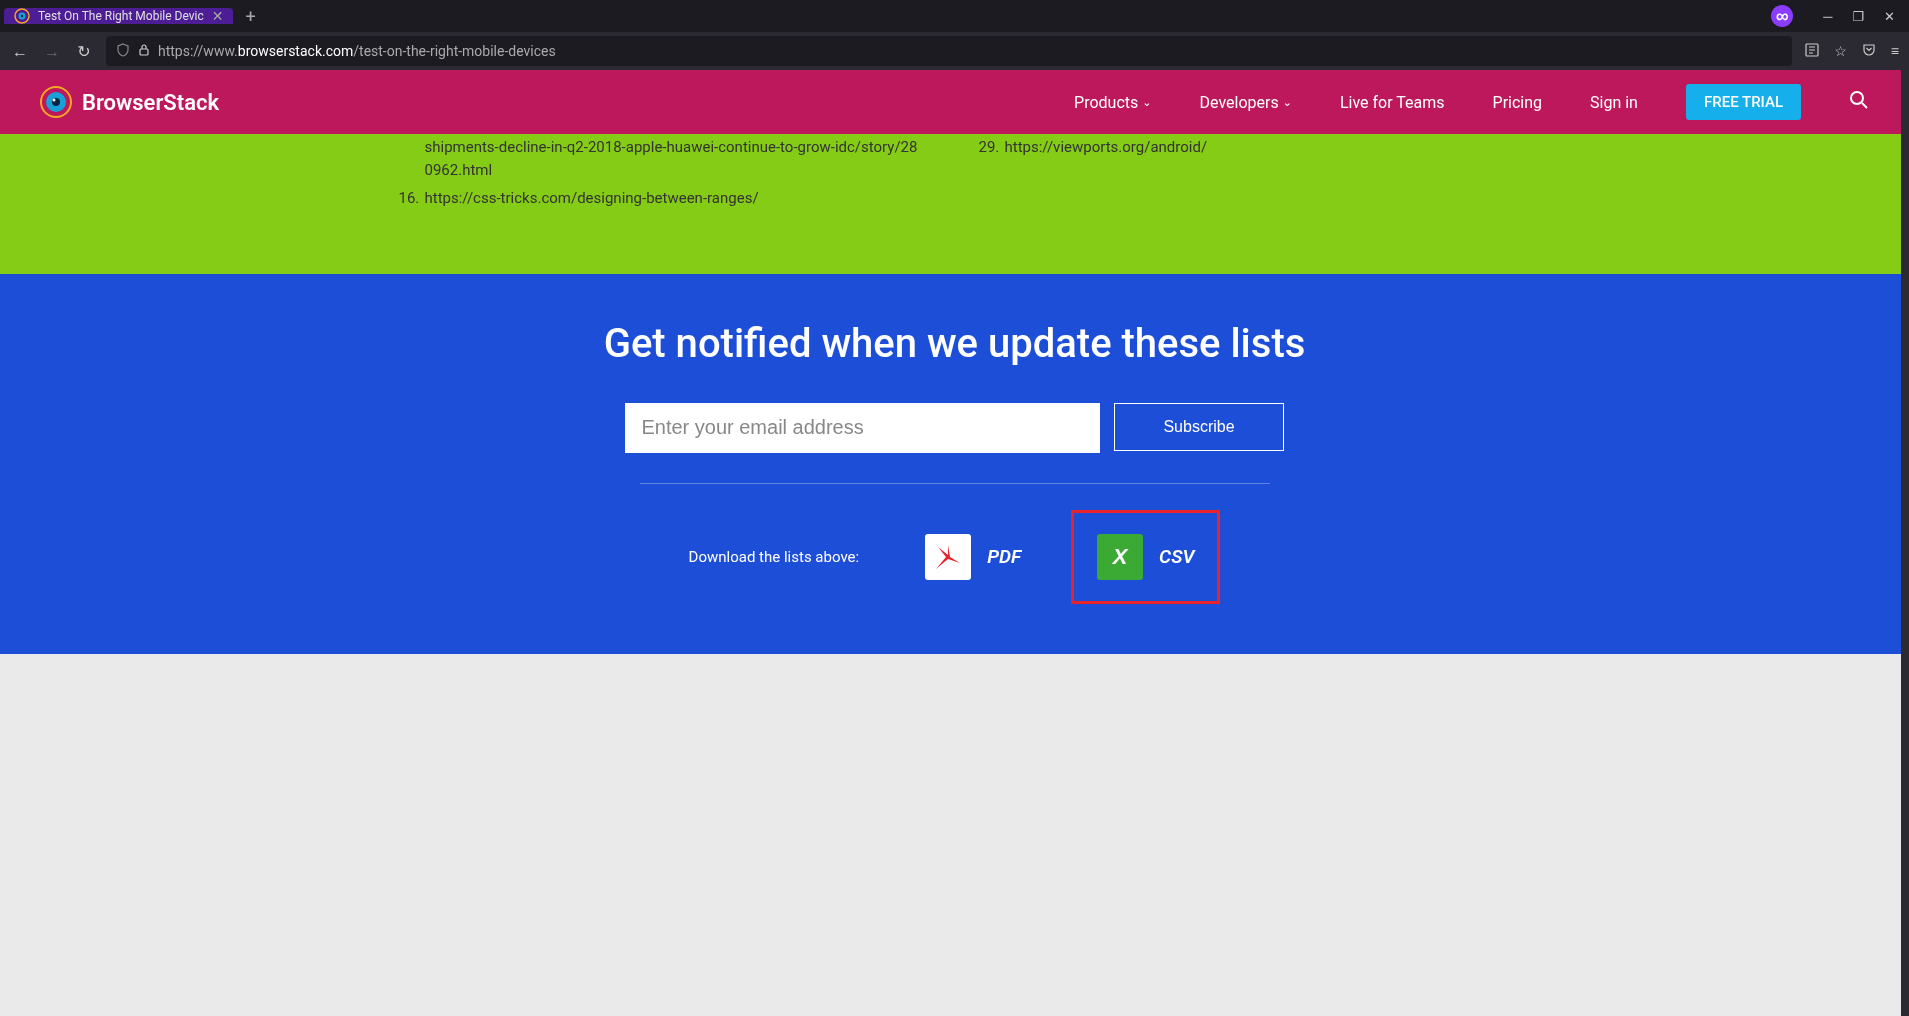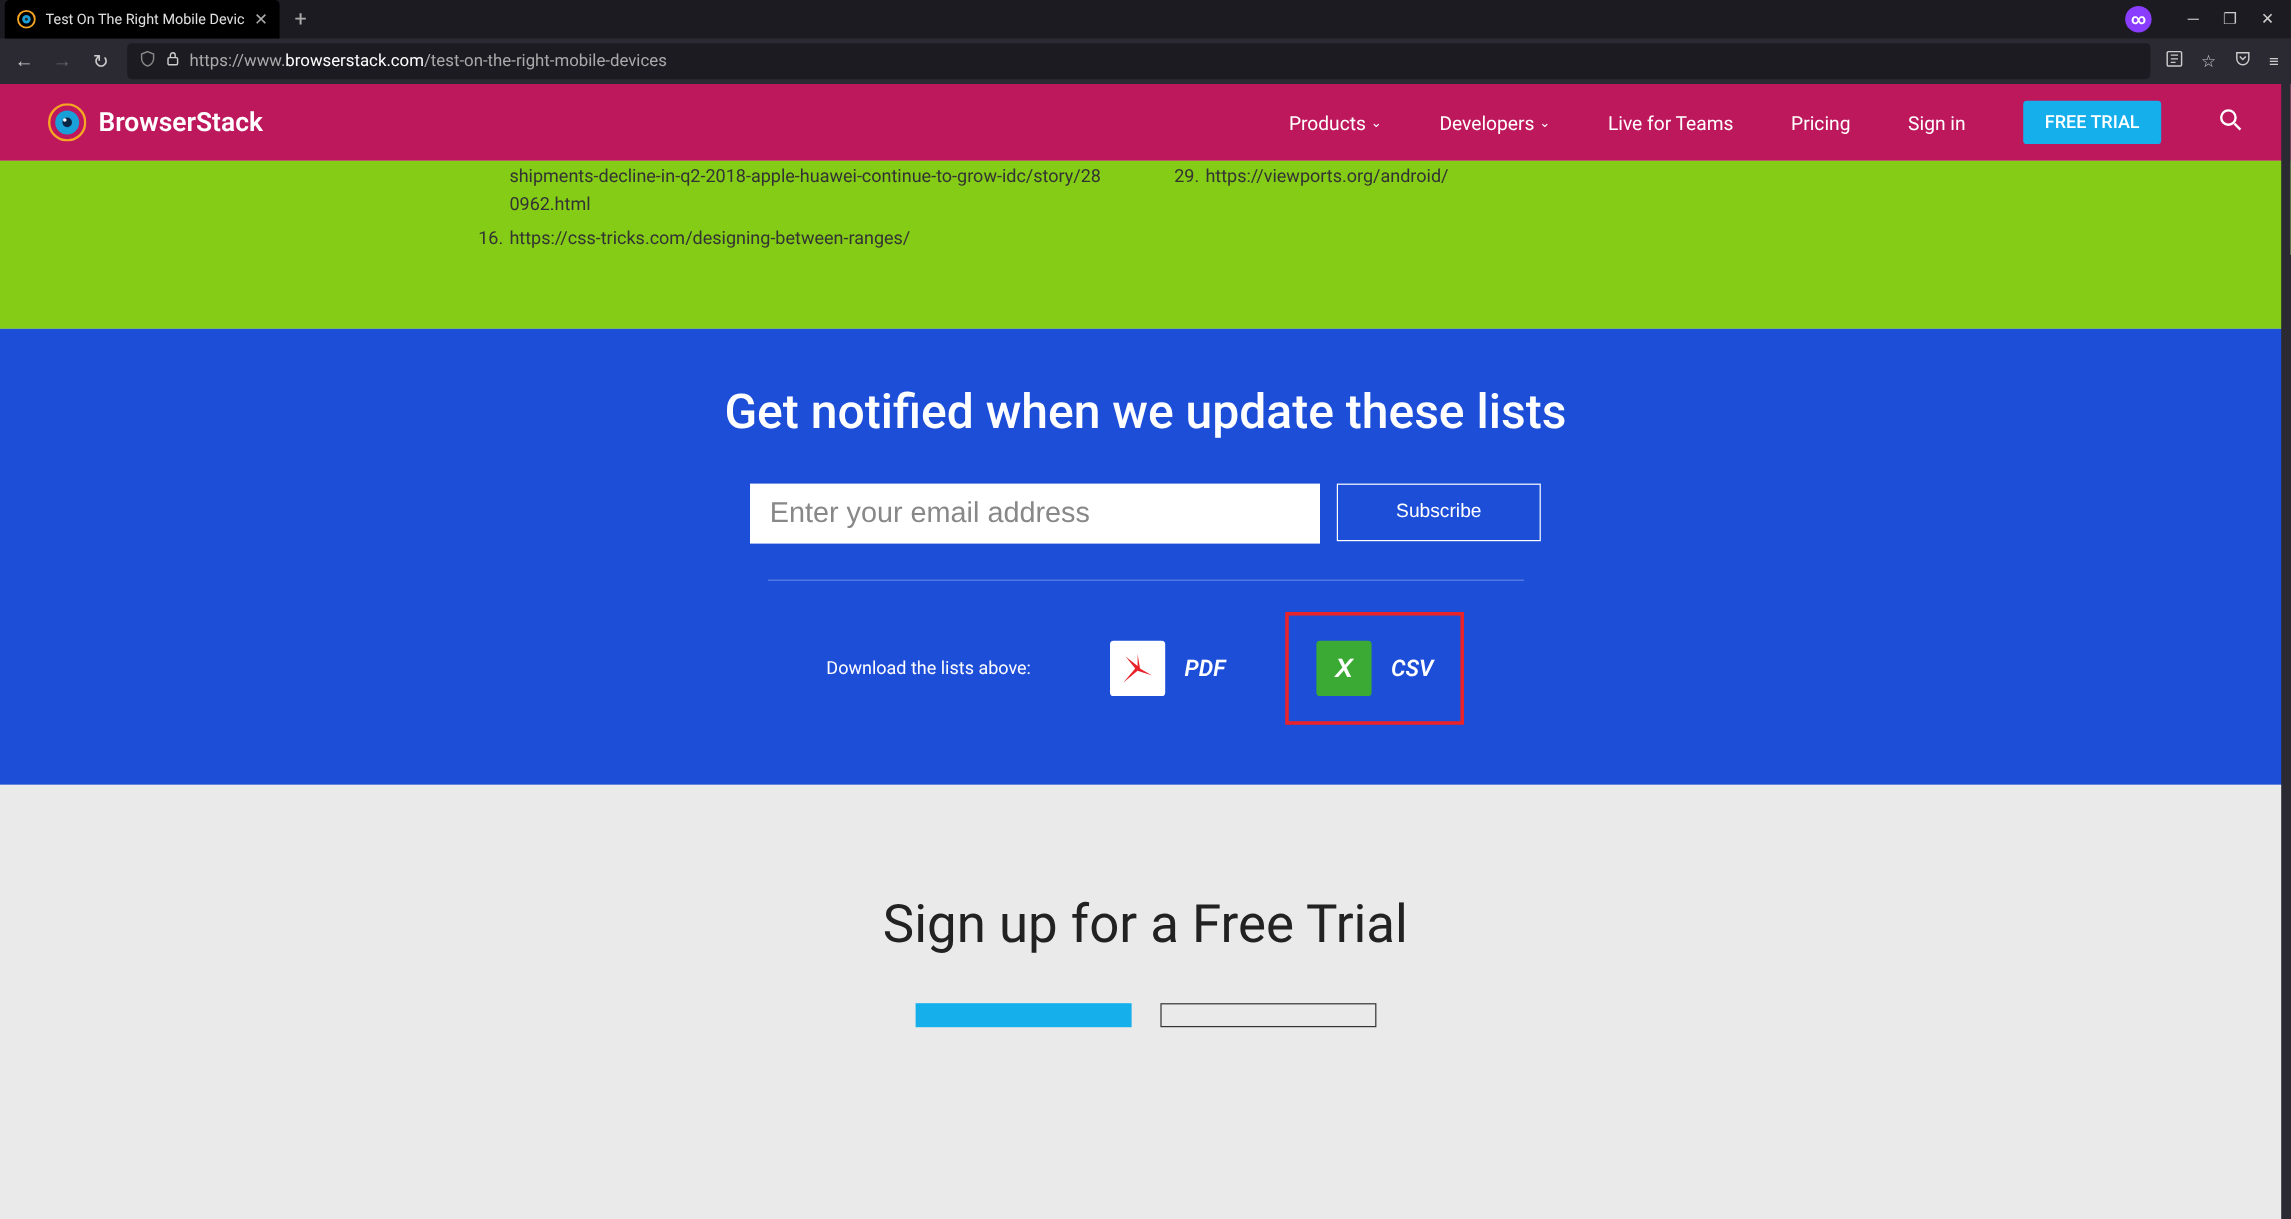--- a/index.html
+++ b/index.html
@@ -1,21 +1,21 @@
 <!DOCTYPE html>
 <html><head>
 <meta charset="utf-8">
 <style>
 * { margin: 0; padding: 0; box-sizing: border-box; }
 body { font-family: -apple-system, BlinkMacSystemFont, "Segoe UI", Roboto, sans-serif; overflow: hidden; width: 1909px; height: 1016px; background: #1c1b22; }
 
 
 .browser-chrome { background: #1c1b22; }
 .tab-bar { display: flex; align-items: center; height: 32px; background: #1c1b22; }
-.tab { display: flex; align-items: center; background: #000000; height: 16px; padding: 16px 10px; border-radius: 4px 4px 0 0; margin-left: 4px; min-width: 200px; }
+.tab { display: flex; align-items: center; background: #4c1d95; height: 16px; padding: 0 10px; border-radius: 4px 4px 0 0; margin-left: 4px; min-width: 200px; }
 .tab-favicon { width: 16px; height: 16px; margin-right: 8px; }
 .tab-title { color: #e0e0e0; font-size: 12px; flex: 1; white-space: nowrap; overflow: hidden; text-overflow: ellipsis; }
 .tab-close { color: #aaa; font-size: 14px; cursor: pointer; margin-left: 8px; }
 .new-tab { color: #aaa; font-size: 18px; padding: 0 12px; cursor: pointer; }
 .window-controls { margin-left: auto; display: flex; align-items: center; gap: 8px; padding-right: 8px; }
 .ext-icon { width: 22px; height: 22px; background: #8b3dff; border-radius: 50%; display: flex; align-items: center; justify-content: center; color: white; font-size: 12px; font-weight: bold; margin-right: 16px; }
 .win-btn { color: #ccc; font-size: 13px; cursor: pointer; padding: 6px; }
 
 .nav-bar { display: flex; align-items: center; height: 38px; background: #2b2a33; padding: 0 10px; gap: 12px; }
 .nav-btn { color: #ccc; font-size: 16px; cursor: pointer; width: 20px; text-align: center; }
@@ -47,21 +47,21 @@
 .ref-columns { display: flex; max-width: 1100px; margin: 0 auto; gap: 60px; }
 .ref-col { flex: 1; }
 .ref-item { color: #333; font-size: 15px; line-height: 1.5; padding: 2px 0 4px 0; display: flex; }
 .ref-num { min-width: 26px; }
 .ref-url { word-break: break-all; }
 
 
 .notify-section { background: #1d4ed8; padding: 46px 0 50px 0; text-align: center; }
 .notify-title { color: #fff; font-size: 40px; font-weight: 500; margin-bottom: 36px; }
 .email-row { display: flex; justify-content: center; gap: 14px; margin-bottom: 30px; }
-.email-input { width: 475px; height: 50px; border: none; padding: 0 16px; font-size: 24px; color: #333; }
+.email-input { width: 475px; height: 50px; border: none; padding: 0 16px; font-size: 20px; color: #333; }
 .email-input::placeholder { color: #888; }
 .subscribe-btn { background: transparent; border: 1px solid #fff; color: #fff; padding: 0 48px; height: 48px; font-size: 16px; cursor: pointer; }
 .divider { width: 630px; height: 1px; background: rgba(255,255,255,0.3); margin: 0 auto 26px auto; }
 .download-row { display: flex; align-items: center; justify-content: center; gap: 24px; }
 .download-label { color: #fff; font-size: 15px; margin-right: 16px; }
 .download-item { display: flex; align-items: center; gap: 16px; cursor: pointer; padding: 24px 26px; font-style: italic; }
 .download-item.highlighted { border: 3px solid #e8232a; padding: 21px 23px; }
 .dl-icon { width: 46px; height: 46px; background: #fff; border-radius: 3px; display: flex; align-items: center; justify-content: center; }
 .dl-text { color: #fff; font-size: 19px; font-weight: 600; }
 
@@ -214,22 +214,15 @@
         <span class="dl-icon" style="background:#3aaa35;">
           <svg width="32" height="32" viewBox="0 0 32 32">
               <text x="16" y="23" text-anchor="middle" font-size="22" font-weight="bold" fill="#fff" font-family="Arial">X</text>
             </svg>
         </span>
         <span class="dl-text">CSV</span>
       </div>
     </div>
   </div>
 
-  <div class="signup-section">
-    <h2 class="signup-title">Sign up for a Free Trial</h2>
-    <div class="signup-buttons">
-      <div class="signup-btn-primary"></div>
-      <div class="signup-btn-secondary"></div>
-    </div>
-  </div>
 
   <div class="page-scrollbar"></div>
 </div>
 
 </body></html>

